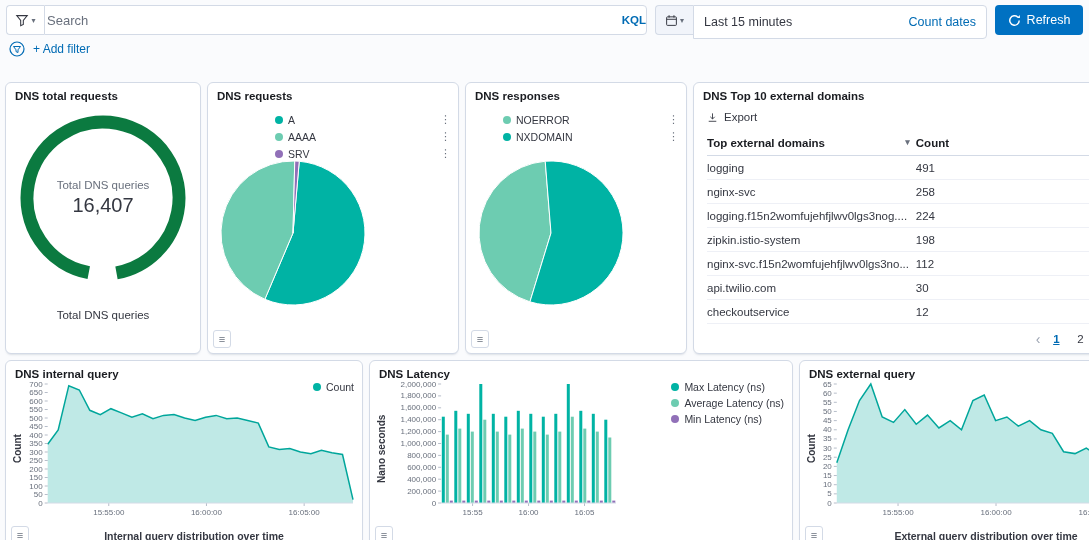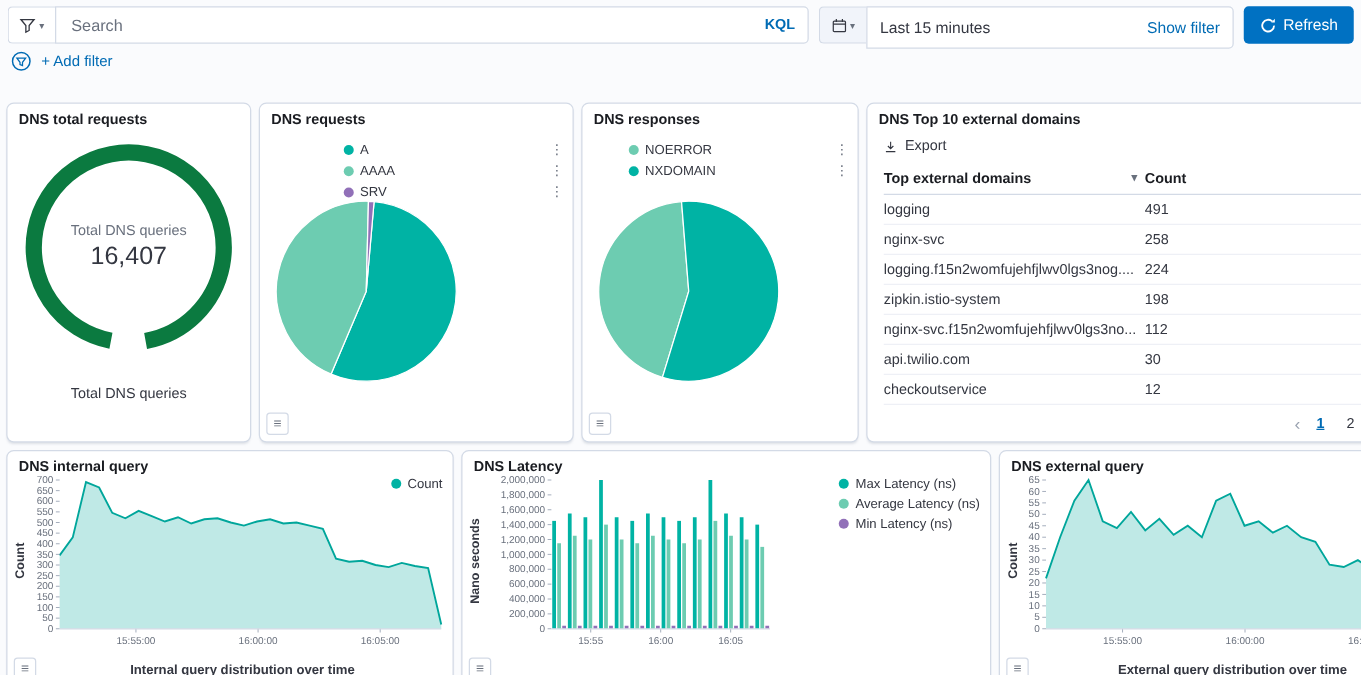--- a/index.html
+++ b/index.html
@@ -12,21 +12,21 @@
   
   .topbar { position: absolute; left: 6px; top: 5px; right: 6px; height: 30px; display: flex; align-items: stretch; }
   .search-group { display: flex; flex: 1; margin-right: 8px; }
   .saved-query-btn {
     width: 38px; border: 1px solid #d3dae6; border-right: 0; background: #fff;
     border-radius: 4px 0 0 4px; display: flex; align-items: center; justify-content: center; gap: 2px; cursor: pointer; padding: 0;
   }
   .chev { color: #69707d; font-size: 8px; }
   .search-box {
     flex: 1; border: 1px solid #d3dae6; border-radius: 0 4px 4px 0; background: #fff;
-    display: flex; align-items: center; padding: 0 10px;
+    display: flex; align-items: center; padding: 0 0;
   }
   .search-box input { border: 0; outline: 0; flex: 1; font-size: 13px; font-family: inherit; color: #343741; background: transparent; }
   .search-box input::placeholder { color: #69707d; }
   .kql { color: #006bb4; font-size: 11.5px; font-weight: 600; cursor: pointer; }
   .date-group { display: flex; width: 332px; margin-right: 8px; }
   .cal-btn {
     width: 38px; border: 1px solid #d3dae6; border-right: 0; background: #f1f4fa;
     border-radius: 4px 0 0 4px; display: flex; align-items: center; justify-content: center; gap: 2px; cursor: pointer; padding: 0;
   }
   .date-field {
@@ -117,21 +117,21 @@
   <div class="date-group">
     <button class="cal-btn">
       <svg width="13" height="13" viewBox="0 0 16 16">
           <rect x="2" y="3.5" width="12" height="10.5" rx="1" fill="none" stroke="#343741" stroke-width="1.2"></rect>
           <path d="M2 6.5h12M5 1.5v3M11 1.5v3" stroke="#343741" stroke-width="1.2" fill="none"></path>
         </svg>
       <span class="chev">▾</span>
     </button>
     <div class="date-field">
       <span>Last 15 minutes</span>
-      <span class="show-dates">Show filter</span>
+      <span class="show-dates">Count dates</span>
     </div>
   </div>
   <button class="refresh-btn">
     <svg width="13" height="13" viewBox="0 0 16 16">
         <path d="M13.8 8a5.8 5.8 0 1 1-1.7-4.1" fill="none" stroke="#fff" stroke-width="1.8"></path>
         <path d="M14.6 1.2v3.6H11z" fill="#fff"></path>
       </svg>
     <span>Refresh</span>
   </button>
 </div>

